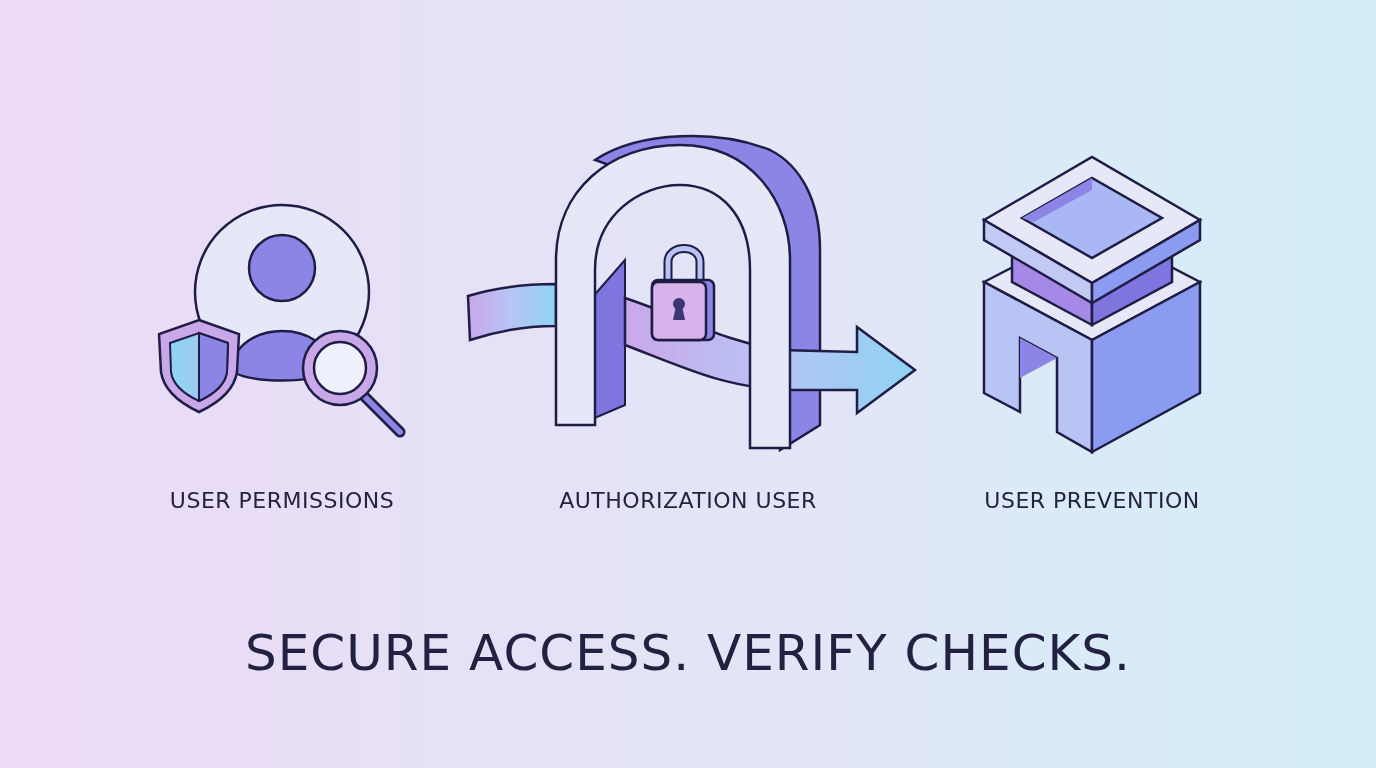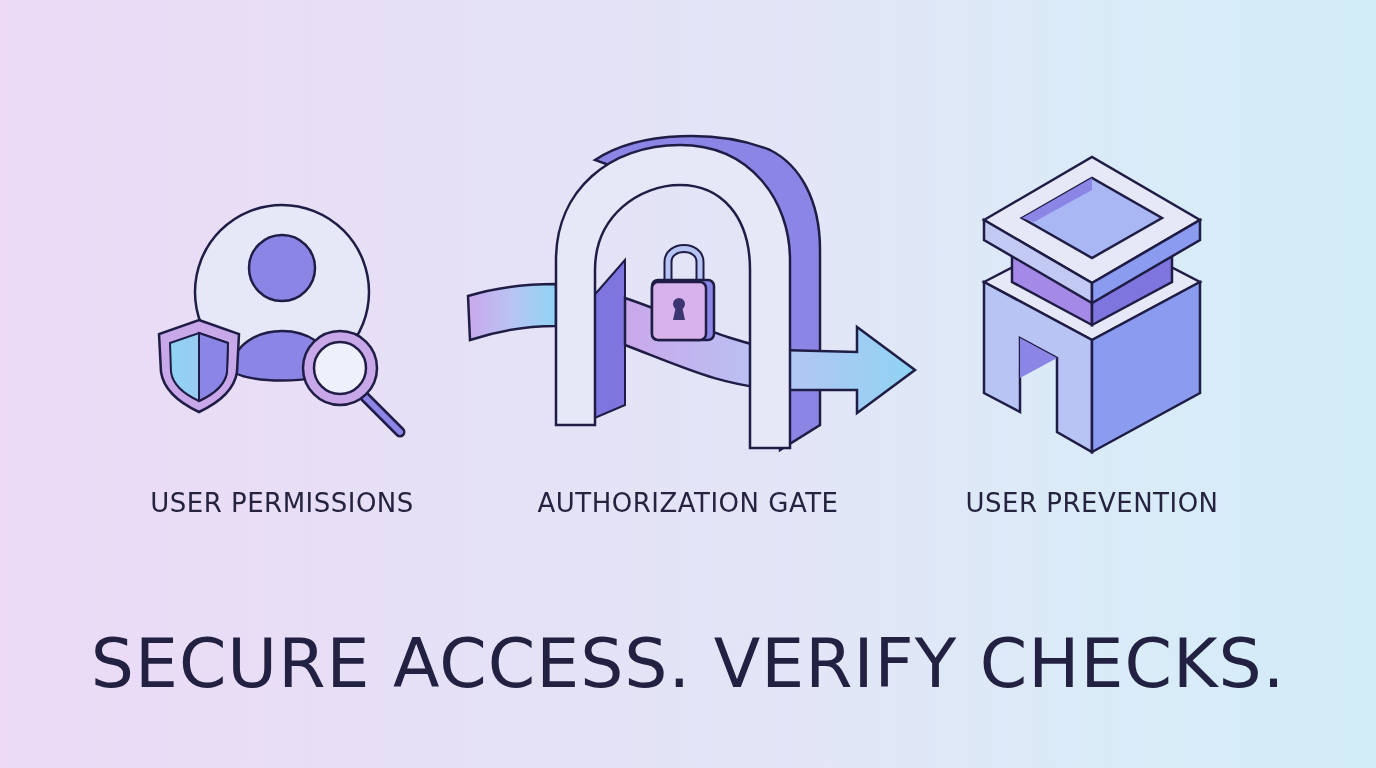--- a/index.html
+++ b/index.html
@@ -4,27 +4,27 @@
 <style>
   html, body { margin: 0; padding: 0; }
   body {
     width: 1376px; height: 768px; overflow: hidden; position: relative;
     background: linear-gradient(90deg, #ecdaf6 0%, #e6e0f6 30%, #e2e6f7 60%, #d8ecf8 85%, #d2ecf8 100%);
     font-family: "Liberation Sans", sans-serif;
     color: #22203f;
   }
   .illus { position: absolute; }
   .label {
-    position: absolute; top: 488px; font-size: 26px; letter-spacing: 0.5px;
+    position: absolute; top: 488px; font-size: 22px; letter-spacing: 0.5px;
     font-family: "DejaVu Sans", sans-serif; color: #25233f; white-space: nowrap;
     transform: translateX(-50%);
   }
   .tagline {
     position: absolute; top: 624px; left: 50%; transform: translateX(-50%);
-    font-family: "DejaVu Sans", sans-serif; font-size: 68px; letter-spacing: 1px;
+    font-family: "DejaVu Sans", sans-serif; font-size: 50px; letter-spacing: 1px;
     color: #232142; white-space: nowrap;
   }
 </style>
 </head>
 <body>
 
 <svg class="illus" style="left:140px;top:190px" width="290" height="260" viewBox="140 190 290 260">
   <defs>
     <linearGradient id="shieldL" x1="0" x2="1">
         <stop offset="0" stop-color="#8fd3f2"></stop>
@@ -83,16 +83,16 @@
   <path d="M1092 296 L 1172 252 L 1172 282 L 1092 325 Z" fill="#7e76de" stroke="#1f1d45" stroke-width="2.5"></path>
 
   <path d="M984 220 L 1092 157 L 1200 220 L 1092 283 Z" fill="#e6e8f8" stroke="#1f1d45" stroke-width="2.5"></path>
   <path d="M984 220 L 1092 283 L 1092 303 L 984 240 Z" fill="#c2caf4" stroke="#1f1d45" stroke-width="2.5"></path>
   <path d="M1092 283 L 1200 220 L 1200 240 L 1092 303 Z" fill="#8b9cf0" stroke="#1f1d45" stroke-width="2.5"></path>
   <path d="M1022 218 L 1092 178 L 1162 218 L 1092 258 Z" fill="#a9b8f4" stroke="#1f1d45" stroke-width="2.5"></path>
   <path d="M1022 218 L 1092 178 L 1092 190 L 1034 222 Z" fill="#8b86e6"></path>
 </svg>
 
 <div class="label" style="left:282px">USER PERMISSIONS</div>
-<div class="label" style="left:688px">AUTHORIZATION GATE</div>
+<div class="label" style="left:688px">AUTHORIZATION USER</div>
 <div class="label" style="left:1092px">USER PREVENTION</div>
 
 <div class="tagline">SECURE ACCESS. VERIFY CHECKS.</div>
 
 </body></html>

